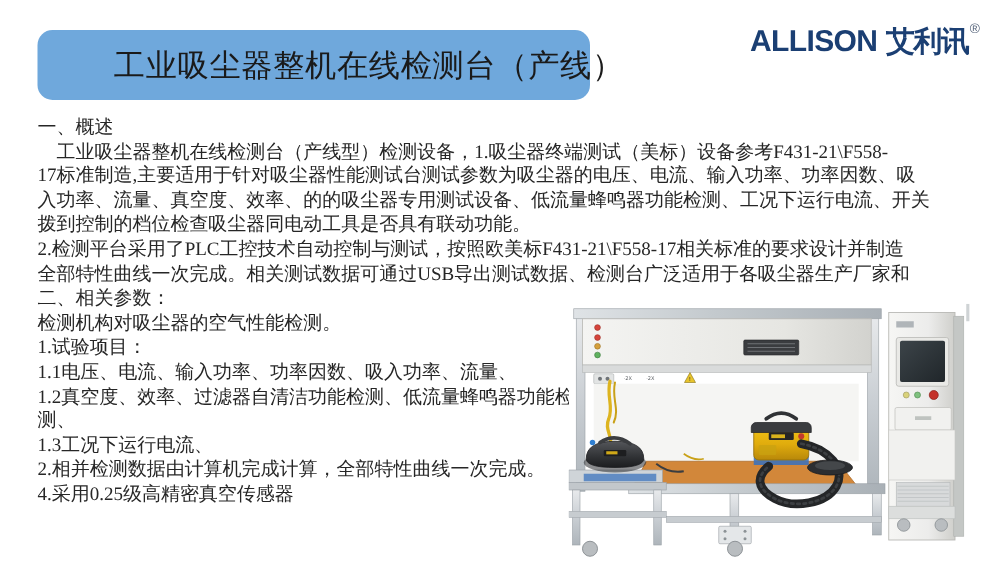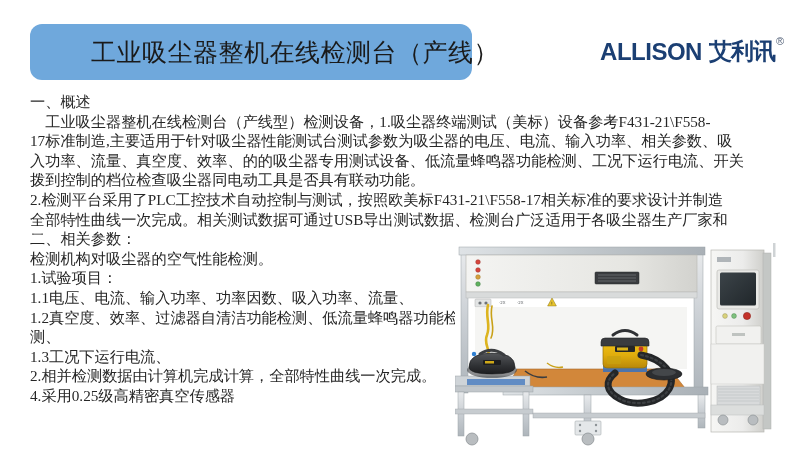--- a/index.html
+++ b/index.html
@@ -30,21 +30,21 @@
     color:#1a1a1a;
     letter-spacing:0.5px;
     padding-left:22px;
     font-family:"Liberation Serif","DejaVu Serif",serif;
     white-space:nowrap;
     margin-left:39px;
   }
 
   .logo{
     position:absolute;
-    right:16px;top:40px;
+    right:16px;top:22px;
     display:flex;align-items:flex-start;
     line-height:1;
     margin-left:48px;
   }
   .logo-en{
     font-family:"Liberation Sans","DejaVu Sans",sans-serif;
     font-weight:bold;
     font-size:24px;
     color:#1b3f73;
     letter-spacing:-0.5px;
@@ -100,21 +100,21 @@
 
   <div class="logo">
     <span class="logo-en">ALLISON</span>
     <span class="logo-cn">艾利讯</span>
     <span class="logo-r">®</span>
   </div>
 
   <div class="body-text">
     <p class="full">一、概述</p>
     <p class="full">    工业吸尘器整机在线检测台（产线型）检测设备，1.吸尘器终端测试（美标）设备参考F431-21\F558-</p>
-    <p class="full">17标准制造,主要适用于针对吸尘器性能测试台测试参数为吸尘器的电压、电流、输入功率、相关参数、吸</p>
+    <p class="full">17标准制造,主要适用于针对吸尘器性能测试台测试参数为吸尘器的电压、电流、输入功率、功率因数、吸</p>
     <p class="full">入功率、流量、真空度、效率、的的吸尘器专用测试设备、低流量蜂鸣器功能检测、工况下运行电流、开关</p>
     <p class="full">拨到控制的档位检查吸尘器同电动工具是否具有联动功能。</p>
     <p class="full">2.检测平台采用了PLC工控技术自动控制与测试，按照欧美标F431-21\F558-17相关标准的要求设计并制造</p>
     <p class="full">全部特性曲线一次完成。相关测试数据可通过USB导出测试数据、检测台广泛适用于各吸尘器生产厂家和</p>
     <p class="full">二、相关参数：</p>
     <p class="full">检测机构对吸尘器的空气性能检测。</p>
     <p class="narrow">1.试验项目：</p>
     <p class="narrow">1.1电压、电流、输入功率、功率因数、吸入功率、流量、</p>
     <p class="narrow">1.2真空度、效率、过滤器自清洁功能检测、低流量蜂鸣器功能检测、</p>
     <p class="narrow">1.3工况下运行电流、</p>

